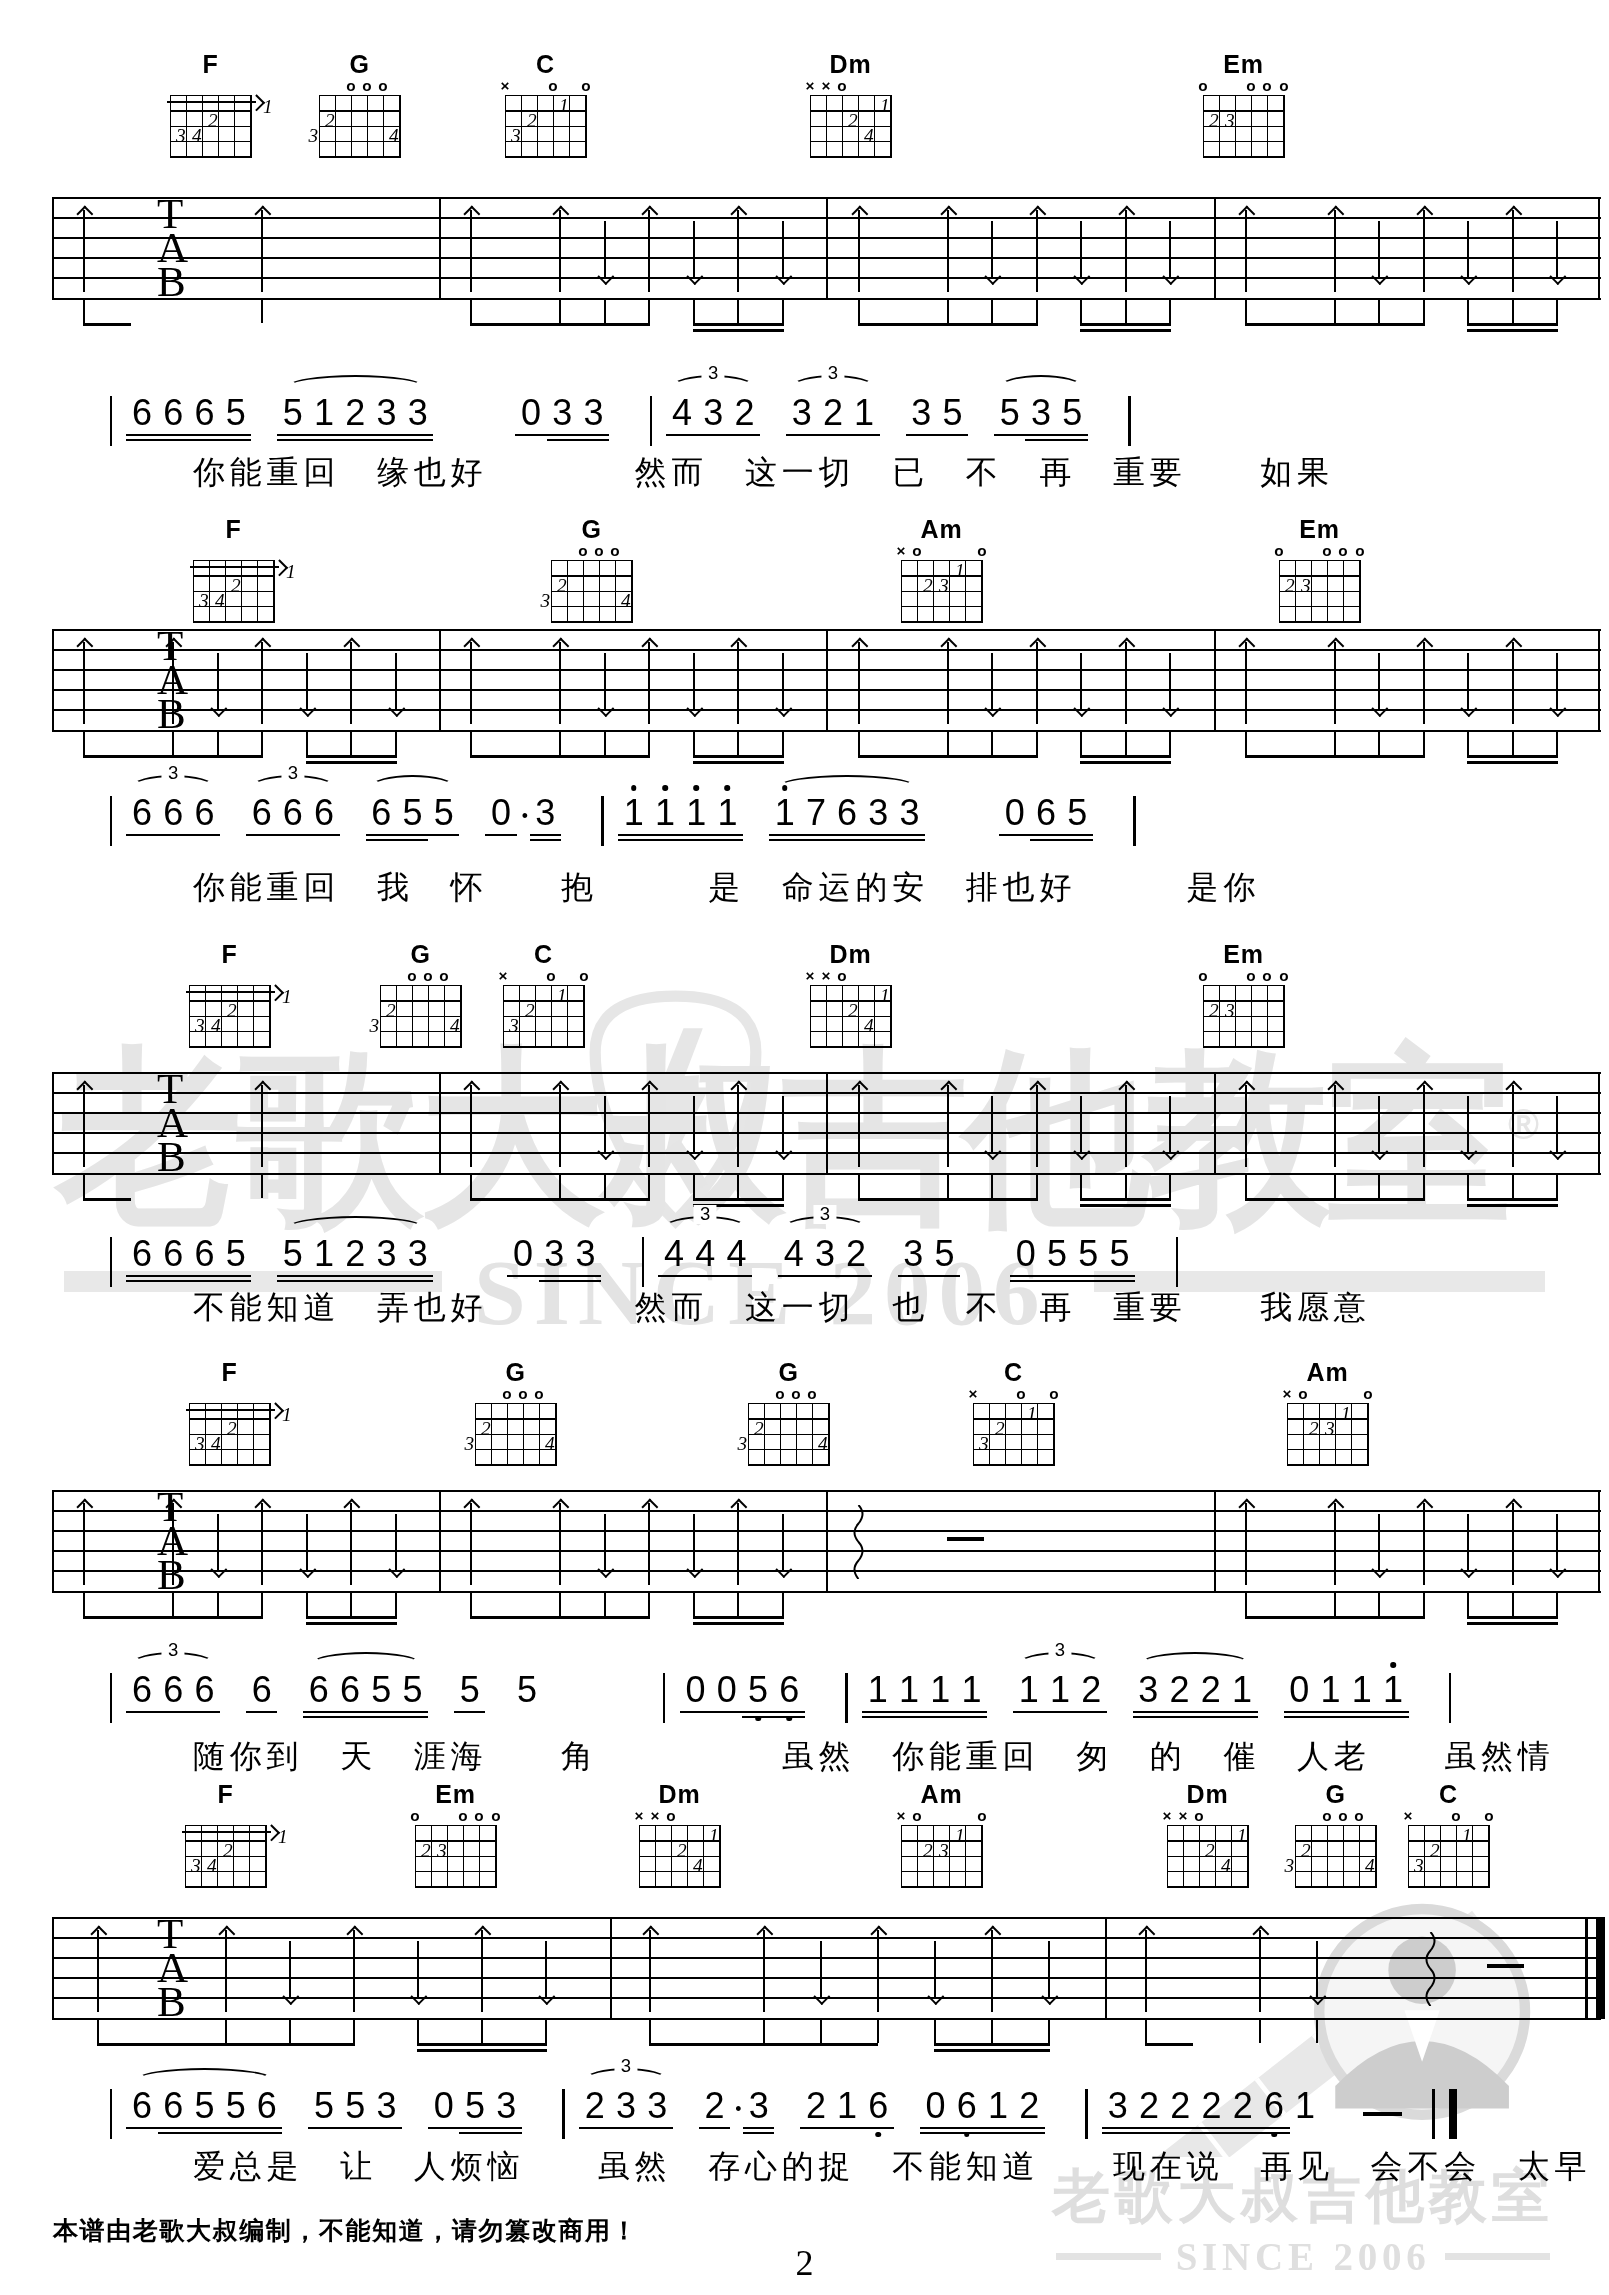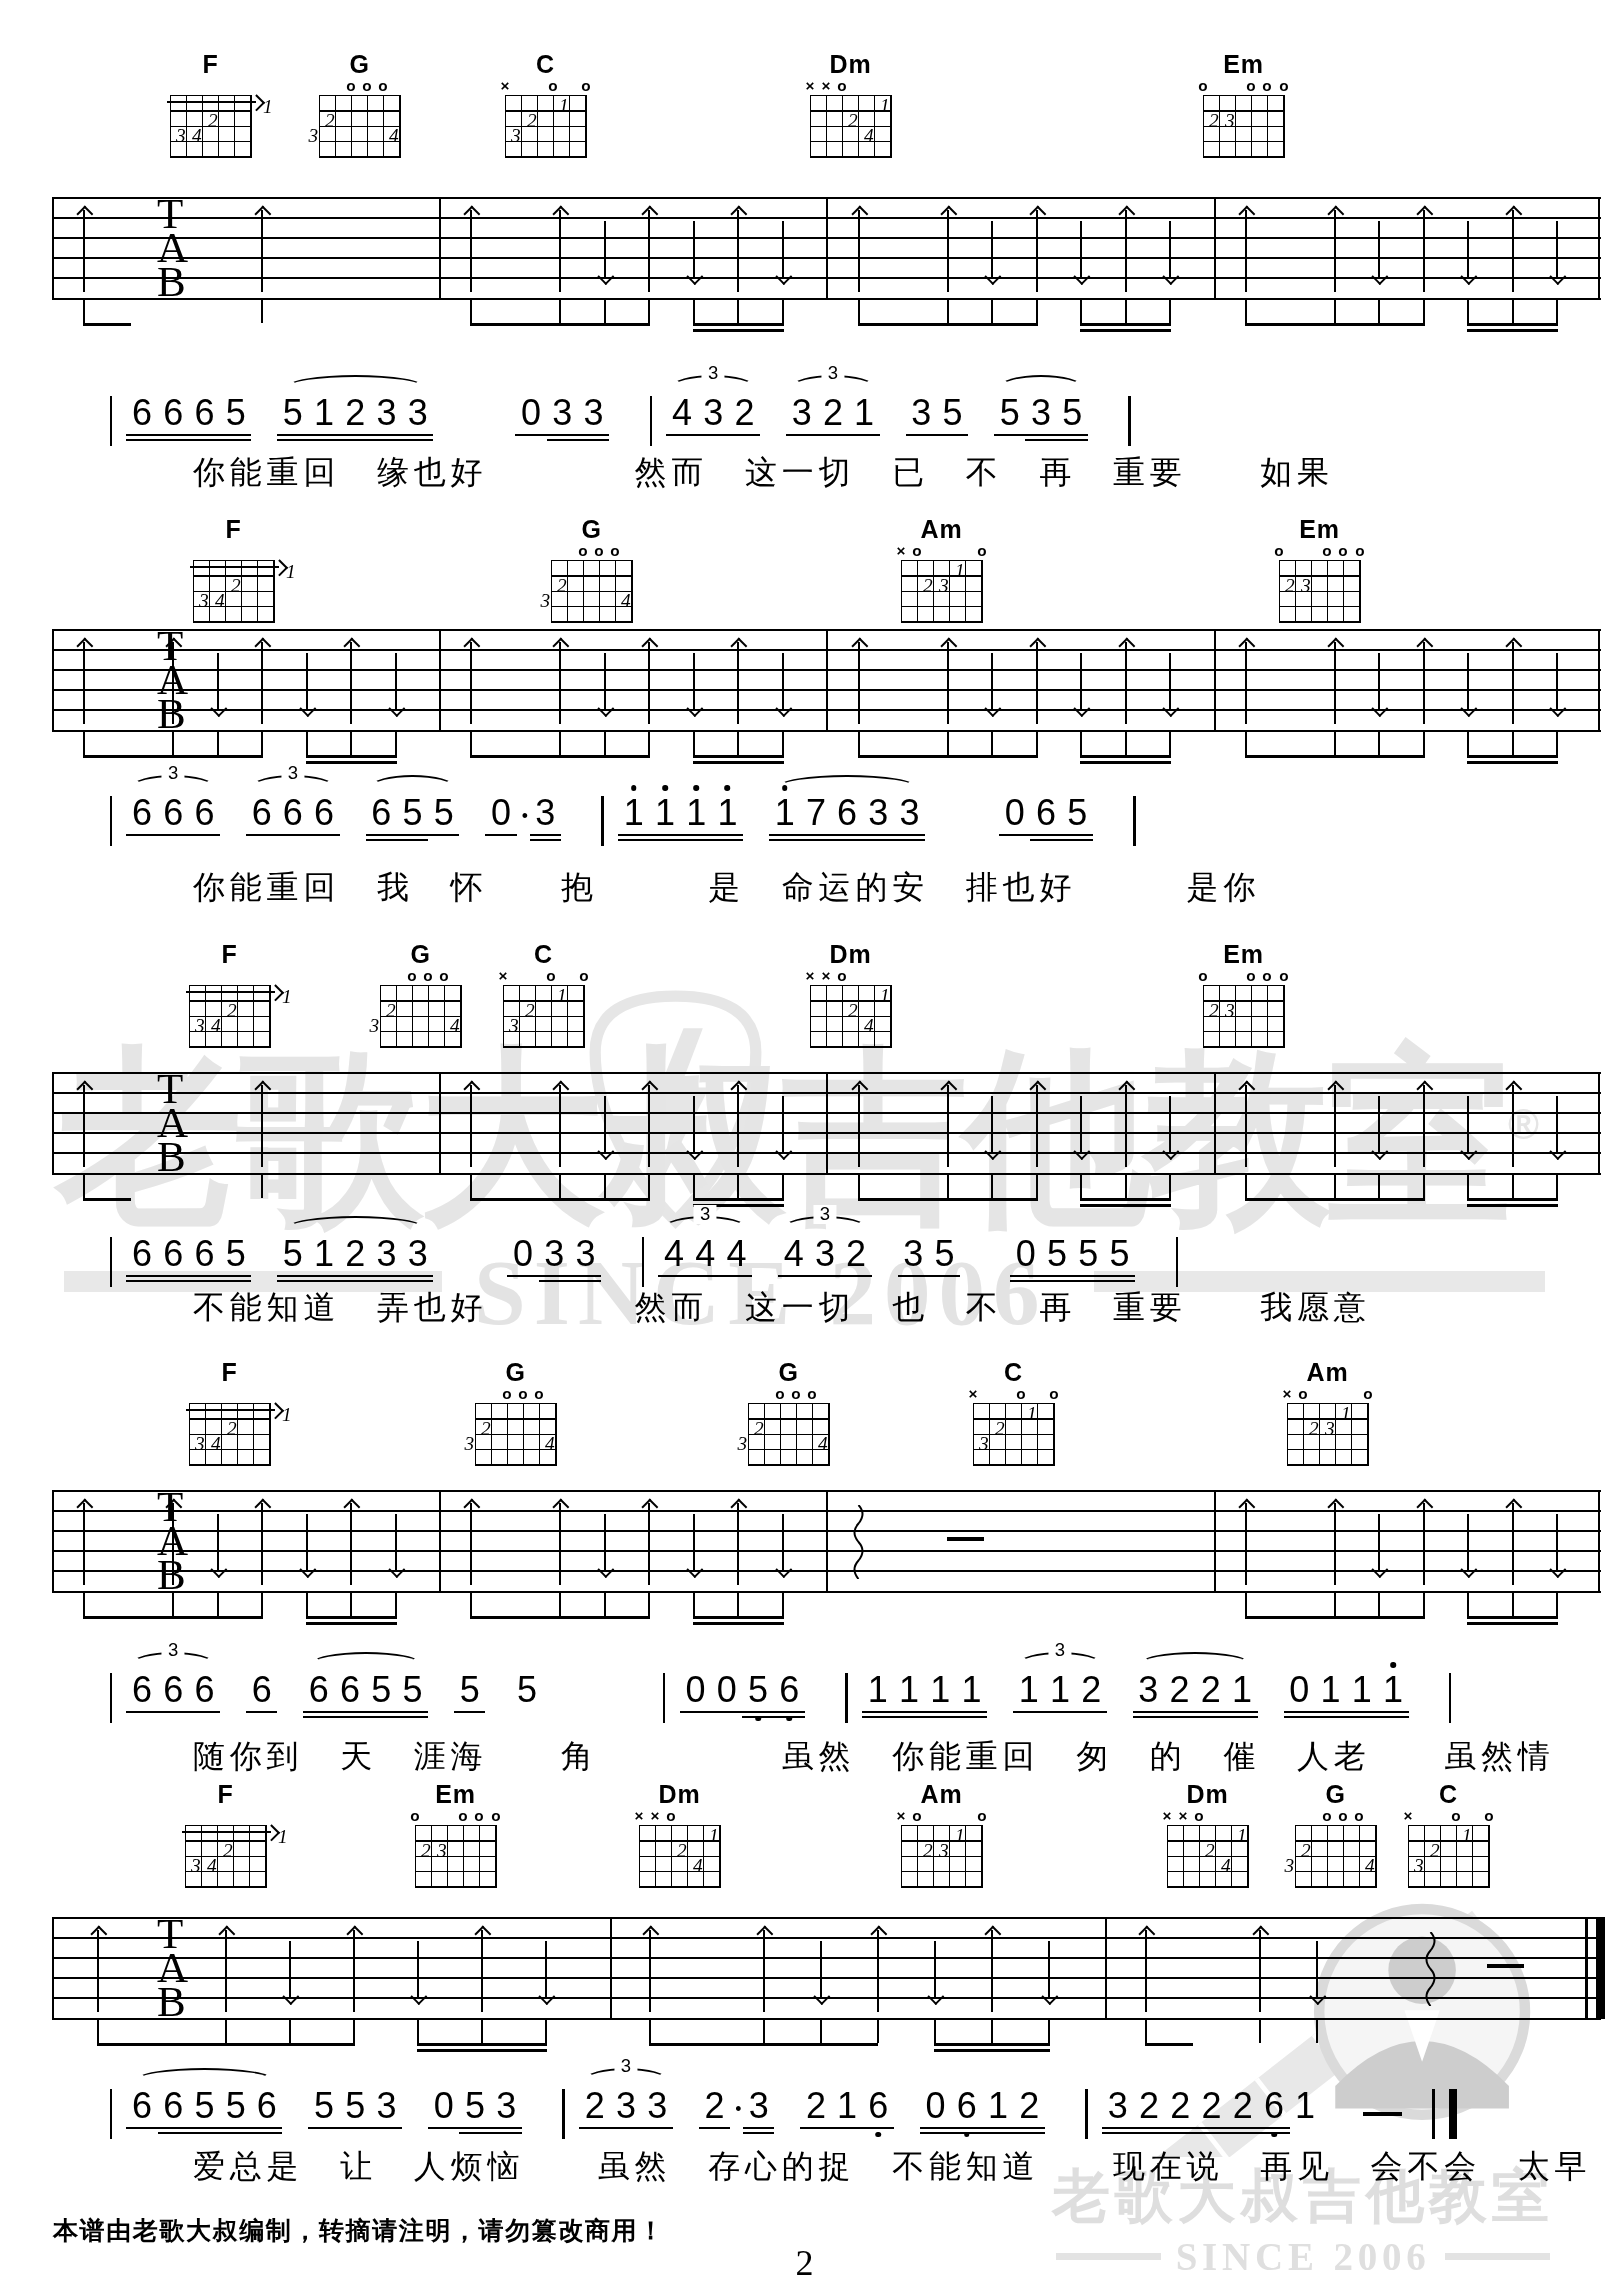--- a/index.html
+++ b/index.html
@@ -1101,16 +1101,16 @@
             <span class="n u2 lo">6</span>
             <span class="n u0">1</span>
           </span>
           <span class="mdash"></span>
           <span class="mebar"></span>
         </div>
         <div class="lyr" style="top: 2145px;">爱总是　让　人烦恼　　虽然　存心的捉　不能知道　　现在说　再见　会不会　太早</div>
       </div>
     </div>
 
-  <div class="footer">本谱由老歌大叔编制，转摘请注明，请勿篡改商用！</div>
+  <div class="footer">本谱由老歌大叔编制，不能知道，请勿篡改商用！</div>
   <div class="pageno">2</div>
 </div>
 
 
 </body></html>

